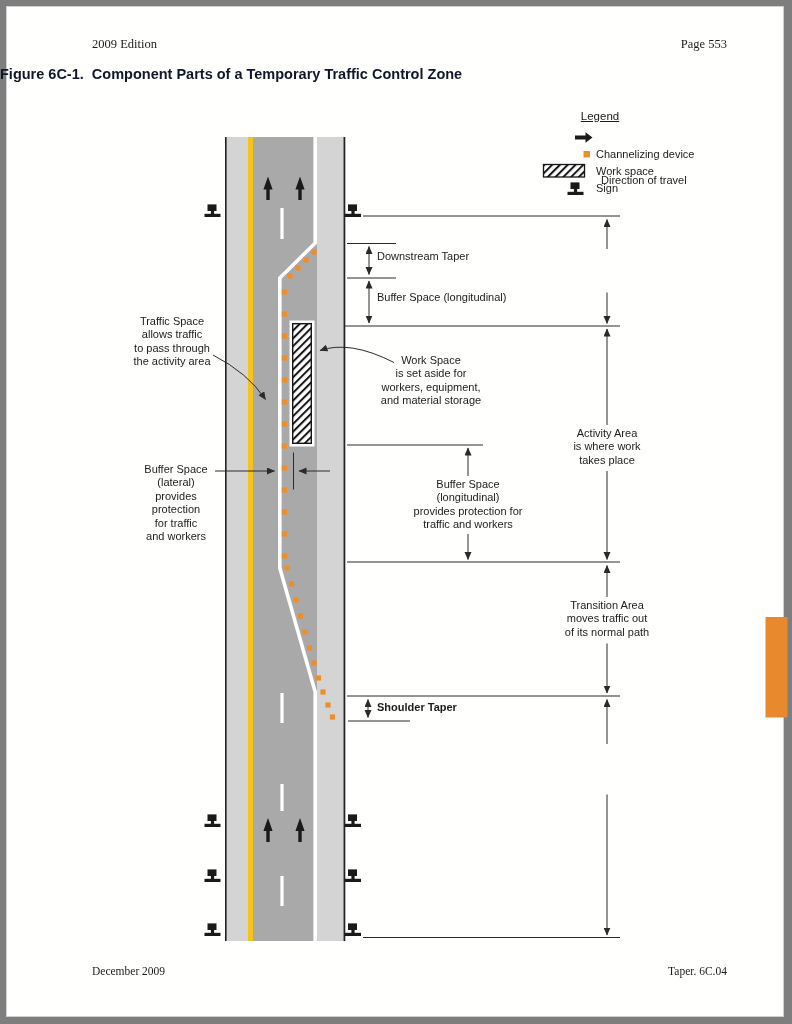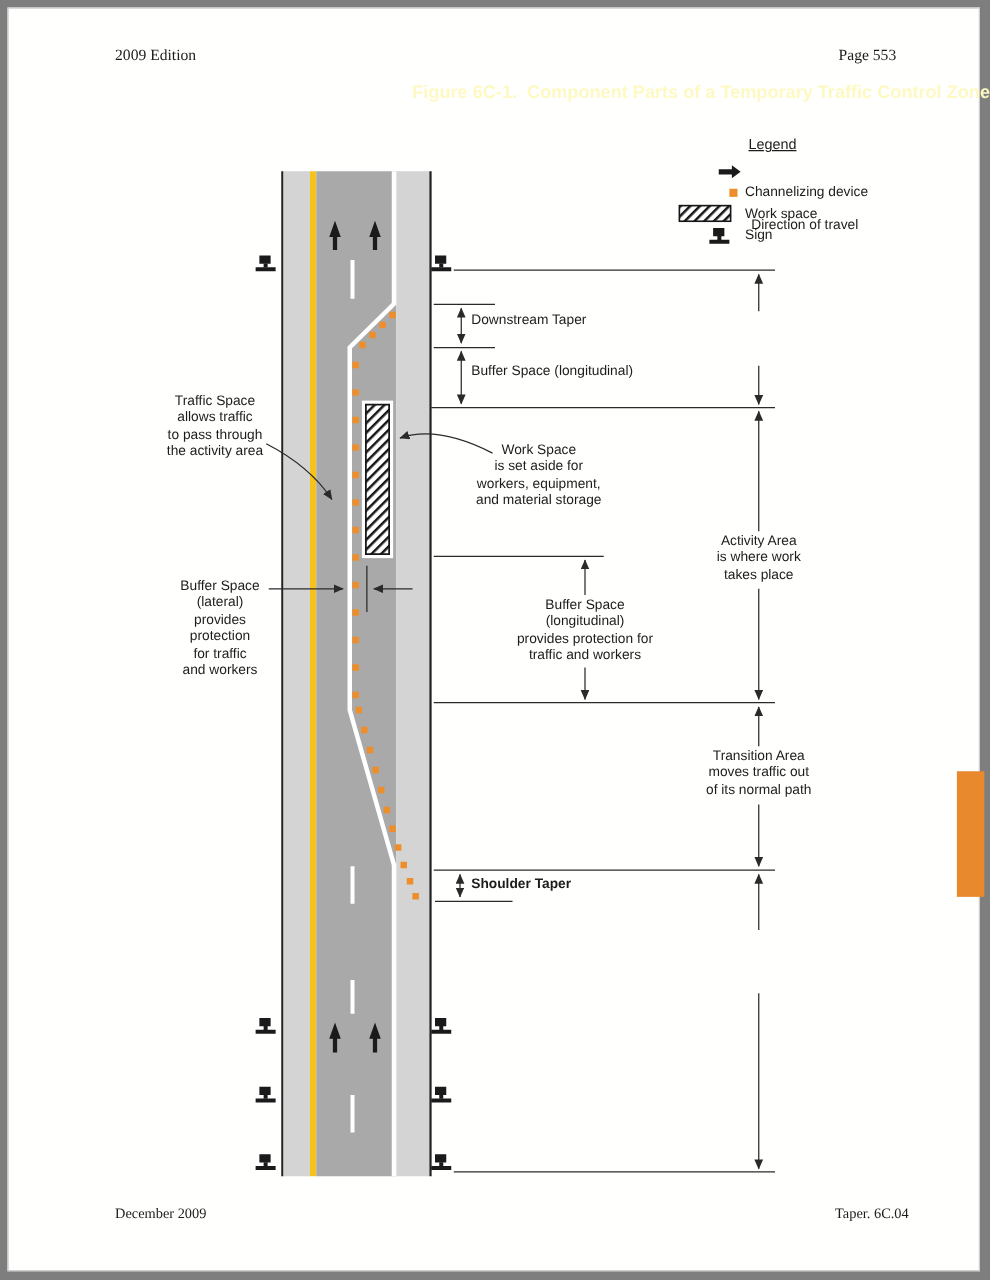--- a/index.html
+++ b/index.html
@@ -7,21 +7,21 @@
          font-family:"Liberation Sans",sans-serif;}
   .page{position:absolute;left:6px;top:6px;width:778px;height:1011px;background:#fffffe;
         border:1px solid #cfcfcf;box-sizing:border-box;}
   .ov{position:absolute;left:0;top:0;width:792px;height:1024px;}
   svg.ov{pointer-events:none;}
   .txt{position:absolute;color:#1c1c1c;}
   .serif{font-family:"Liberation Serif",serif;font-size:12.5px;}
   .lbl{font-size:11px;line-height:13.4px;white-space:pre-line;text-align:center;
        transform:translateX(-50%);}
   .lbl-left{font-size:11px;line-height:13.4px;white-space:pre-line;text-align:left;}
-  .title{left:0;width:792px;text-align:right;font-weight:bold;font-size:14.5px;color:#fef9c3;}
+  .title{left:0;width:792px;text-align:left;font-weight:bold;font-size:14.5px;color:#0f172a;}
   .lg-title{font-size:11.5px;text-decoration:underline;transform:translateX(-50%);}
   .lg-label{font-size:11px;line-height:13px;}
 </style>
 </head>
 <body>
 
 <div class="stage">
   <div class="page"></div>
 
   <svg class="ov" viewBox="0 0 792 1024">
@@ -151,24 +151,24 @@
       <rect x="583.5" y="151" width="6.5" height="6.5" fill="#EE8E2B"></rect>
       <rect x="543.5" y="164.5" width="41" height="12.5" fill="url(#hatchp)" stroke="#161616" stroke-width="1.3"></rect>
       <use href="#sgn" transform="translate(575.5,195)"></use>
     </g>
 
     <rect x="765.5" y="617" width="22" height="100.5" fill="#E8892E"></rect>
   </svg>
 
   <div class="ov">
     <div class="txt serif" style="left:92px;top:37px;">2009 Edition</div>
-    <div class="txt serif" style="right:75px;top:37px;text-align:right;">Page 553</div>
+    <div class="txt serif" style="right:65px;top:37px;text-align:right;">Page 553</div>
     <div class="txt title" style="top:66px;">Figure 6C-1.&nbsp; Component Parts of a Temporary Traffic Control Zone</div>
 
-    <div class="txt lg-title" style="left:618px;top:110px;">Legend</div>
+    <div class="txt lg-title" style="left:600px;top:110px;">Legend</div>
     <div class="txt lg-label" style="left:601px;top:130.5px;margin-top:43px;">Direction of travel</div>
     <div class="txt lg-label" style="left:596px;top:147.5px;">Channelizing device</div>
     <div class="txt lg-label" style="left:596px;top:164.5px;">Work space</div>
     <div class="txt lg-label" style="left:596px;top:181.5px;">Sign</div>
 
     <div class="txt lbl" style="left:172px;top:315px;">Traffic Space
 allows traffic
 to pass through
 the activity area</div>
     <div class="txt lbl" style="left:176px;top:463px;">Buffer Space

